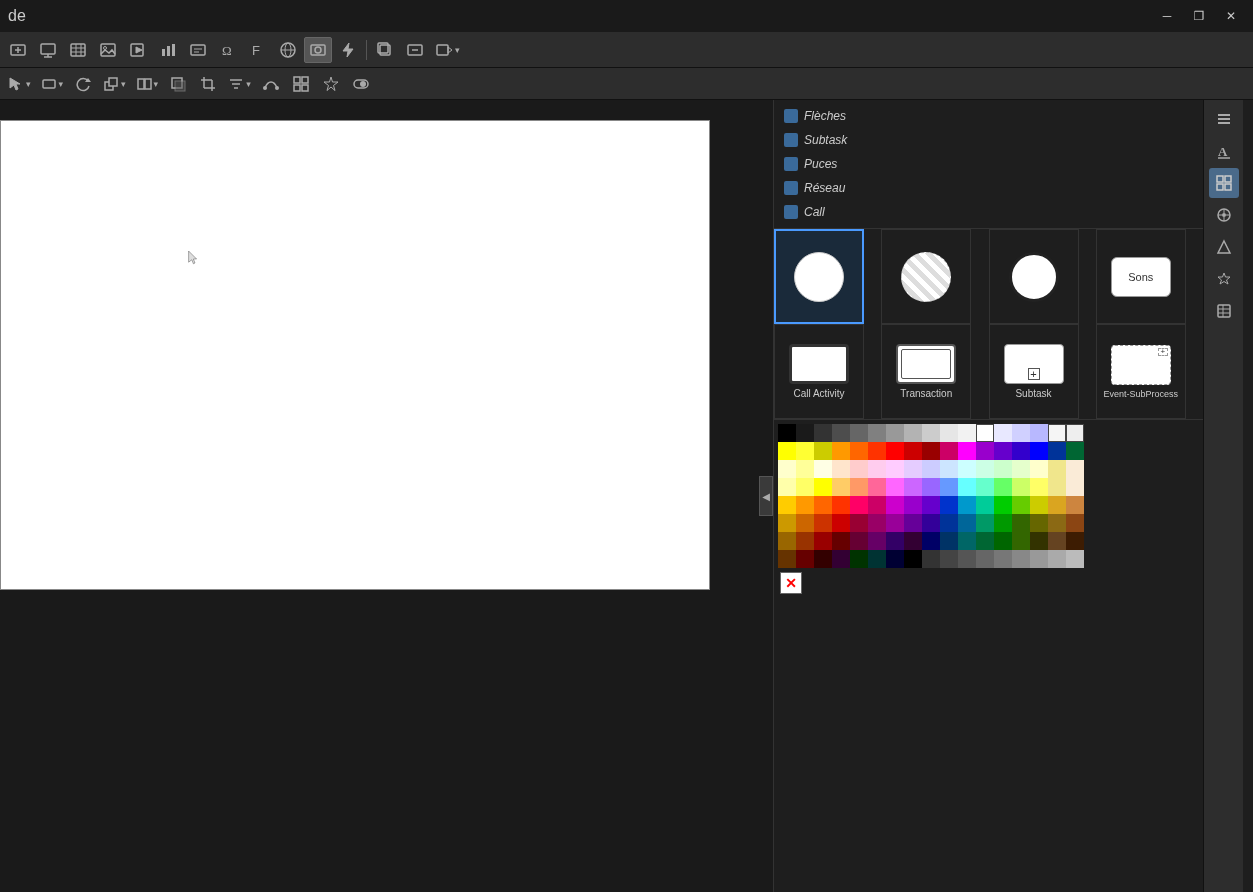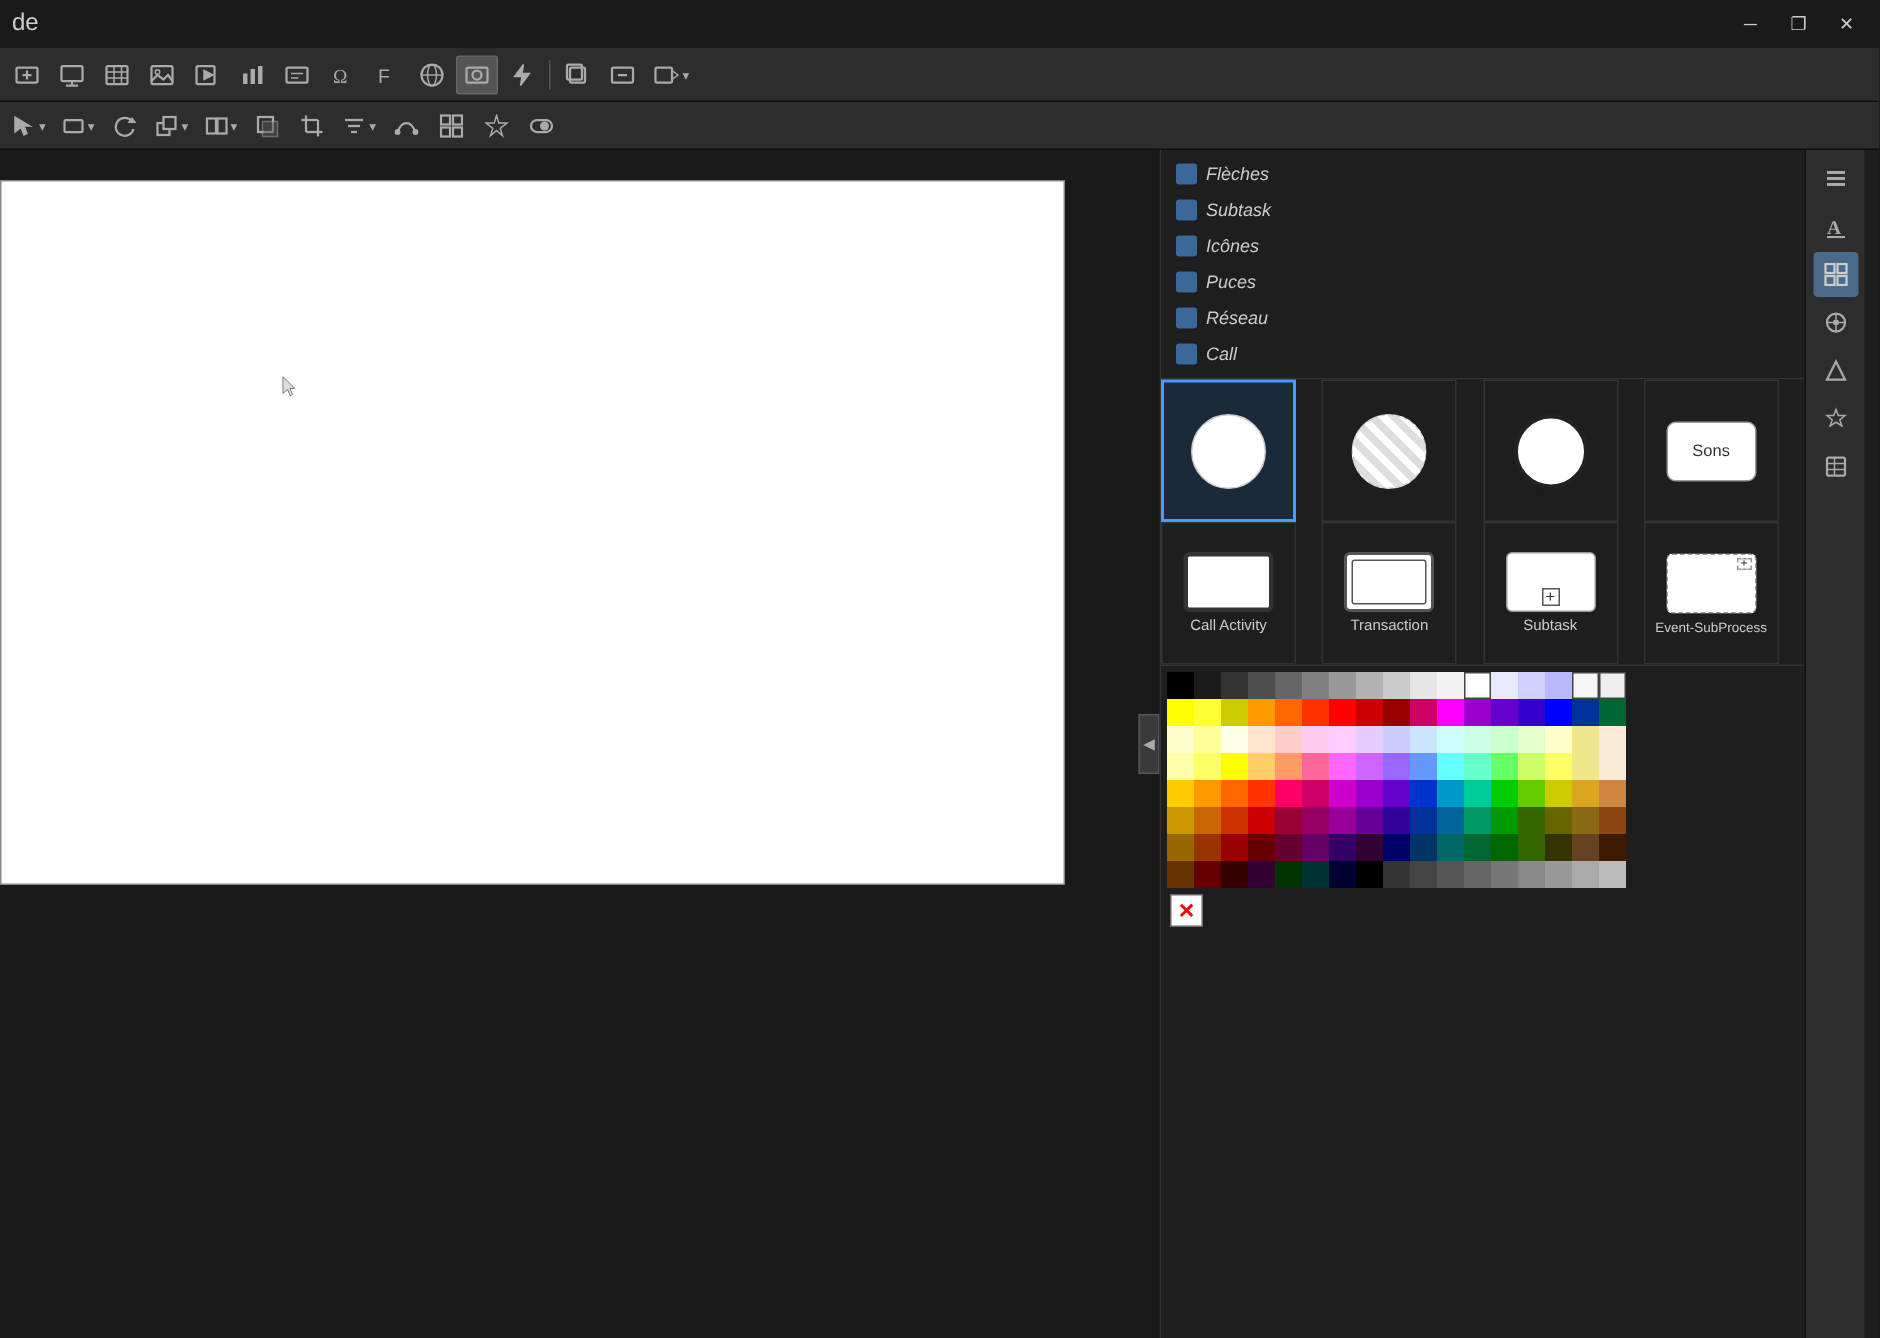--- a/index.html
+++ b/index.html
@@ -623,24 +623,20 @@
 
 
       <div class="category-list">
         <div class="category-item">
           <div class="category-icon"></div>
           <span>Flèches</span>
         </div>
         <div class="category-item">
           <div class="category-icon"></div>
           <span>Subtask</span>
-        </div>
-        <div class="category-item">
-          <div class="category-icon"></div>
-          <span>Icônes</span>
         </div>
         <div class="category-item">
           <div class="category-icon"></div>
           <span>Puces</span>
         </div>
         <div class="category-item">
           <div class="category-icon"></div>
           <span>Réseau</span>
         </div>
         <div class="category-item">

